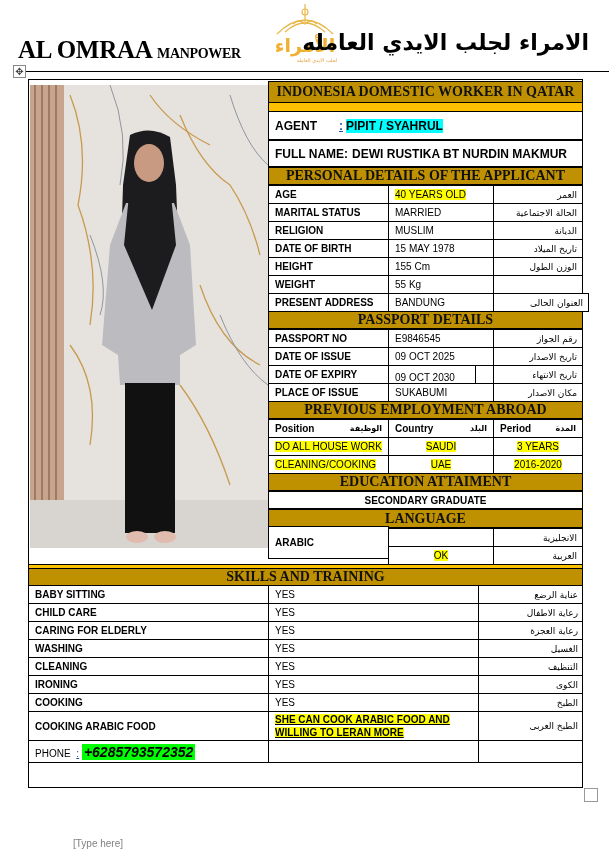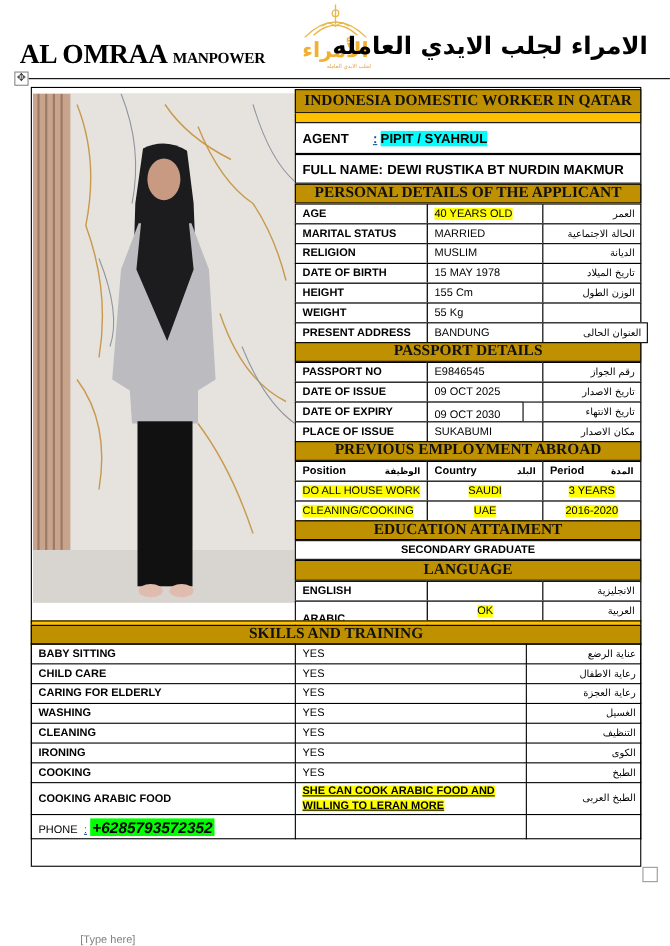--- a/index.html
+++ b/index.html
@@ -30,21 +30,21 @@
   .u { text-decoration: underline; }
 
   table { border-collapse: collapse; }
   .skills { position: absolute; left: 28px; top: 585px; width: 555px; }
   .skills td { border: 1px solid #000; font-size: 10px; height: 18px; padding: 0 6px; white-space: nowrap; }
   .skills td.k { font-weight: bold; width: 240px; }
   .skills td.v { width: 210px; }
   .skills td.a { direction: rtl; text-align: right; font-family: "DejaVu Sans", sans-serif; font-size: 9px; padding-right: 4px; }
 
   .empty-box { position: absolute; left: 584px; top: 788px; width: 14px; height: 14px; border: 1px solid #999; background: #fff; }
-  .type-here { position: absolute; left: 73px; top: 838px; font-size: 10px; color: #808080; margin-top: 11px; }
+  .type-here { position: absolute; left: 73px; top: 838px; font-size: 10px; color: #808080; }
 </style>
 </head>
 <body>
 
 <div class="hdr-en">
   <span>AL OMRAA</span>
   <span class="small">MANPOWER</span>
 </div>
 
 <div class="logo">
@@ -211,21 +211,21 @@
       <span class="hl">2016-2020</span>
     </div>
   </div>
 <div class="gold rt" style="top:473px;height:18px;font-size:14px;line-height:16px;">EDUCATION ATTAIMENT</div>
 <div class="cell rt center" style="top:491px;height:18px;">SECONDARY GRADUATE</div>
 <div class="gold rt" style="top:509px;height:19px;font-size:14px;line-height:17px;">LANGUAGE</div>
 <div id="language-rows">
     <div class="cell" style="position:absolute;top:528px;height:19px;left:268px;width:121px;">ENGLISH</div>
     <div class="cell val center" style="position:absolute;top:528px;height:19px;left:388px;width:106px;"></div>
     <div class="cell ar" style="position:absolute;top:528px;height:19px;left:493px;width:90px;">الانجليزية</div>
-    <div class="cell" style="position:absolute;top:546px;height:33px;left:268px;width:121px;">ARABIC</div>
+    <div class="cell" style="position:absolute;top:526px;height:33px;left:268px;width:121px;">ARABIC</div>
     <div class="cell val center" style="position:absolute;top:546px;height:19px;left:388px;width:106px;">
       <span class="hl">OK</span>
     </div>
     <div class="cell ar" style="position:absolute;top:546px;height:19px;left:493px;width:90px;">العربية</div>
   </div>
 
 <div class="strip" style="position:absolute;left:28px;top:564px;width:555px;height:4px;border-left:1px solid #000;border-right:1px solid #000;border-top:1px solid #000;"></div>
 <div class="gold" style="position:absolute;left:28px;top:568px;width:555px;height:18px;font-size:14px;line-height:16px;">SKILLS AND TRAINING</div>
 
 <table class="skills">

